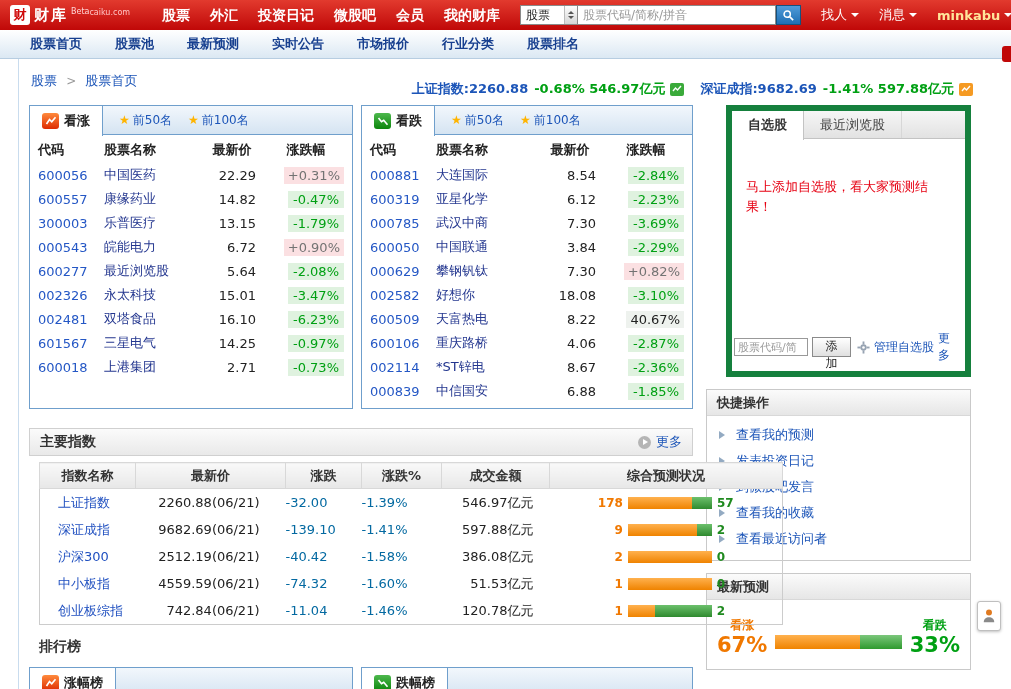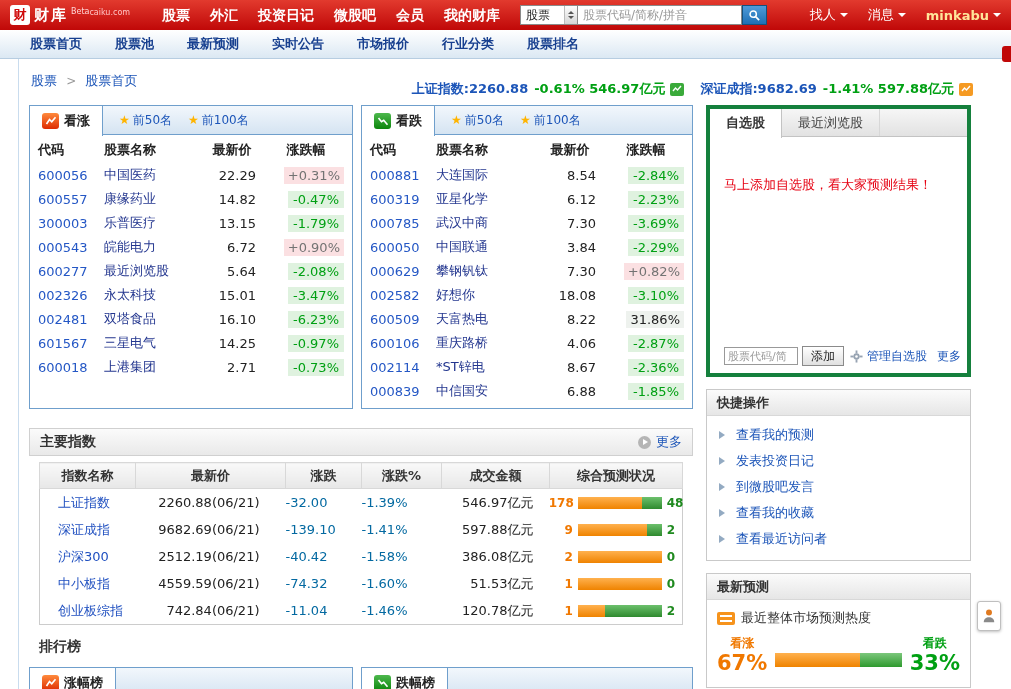--- a/index.html
+++ b/index.html
@@ -18,21 +18,21 @@
   .logo-beta{color:#ffd6d6;font-size:8px;margin-left:3px;}
   .logo-domain{color:#ffc2c2;font-size:8px;margin-top:1px;}
   #main-nav{display:flex;flex:0 0 auto;}
   .nav-item{color:#fff;font-weight:bold;font-size:14px;padding:0 10px;line-height:30px;white-space:nowrap;}
   .search-area{display:flex;align-items:center;margin-left:10px;flex:0 0 auto;}
   .search-select{width:58px;height:20px;background:#fff;border:1px solid #8a8a8a;display:flex;align-items:center;justify-content:space-between;font-size:12px;padding-left:5px;color:#222;cursor:pointer;}
   .stepper{display:flex;flex-direction:column;width:13px;height:18px;border-left:1px solid #bbb;align-items:center;justify-content:center;background:linear-gradient(#fdfdfd,#d6d6d6);}
   .stepper i{display:block;width:0;height:0;border:3px solid transparent;}
   .stepper .up{border-bottom-color:#555;margin-bottom:1px;}
   .stepper .down{border-top-color:#555;margin-top:1px;}
-  .search-input{width:164px;height:20px;border:1px solid #8a8a8a;border-left:none;font-size:12px;padding:0 5px;color:#333;background:#fff;outline:none;font-family:inherit;}
+  .search-input{width:198px;height:20px;border:1px solid #8a8a8a;border-left:none;font-size:12px;padding:0 5px;color:#333;background:#fff;outline:none;font-family:inherit;}
   .search-input::placeholder{color:#999;}
   .search-btn{width:25px;height:20px;background:linear-gradient(#4f9bd8,#1f6fb4);border:1px solid #14517e;display:flex;align-items:center;justify-content:center;cursor:pointer;}
   #user-menu{margin-left:auto;display:flex;align-items:center;flex:0 0 auto;}
   .menu-item{color:#fff;font-size:13px;margin-left:20px;display:flex;align-items:center;white-space:nowrap;}
   .menu-item.brand{color:#ffe59a;font-weight:bold;}
   .caret{width:0;height:0;border:4px solid transparent;border-top-color:#fff;margin-left:4px;margin-top:4px;}
 
   
   #subnav{position:absolute;top:30px;left:0;width:100%;height:29px;background:linear-gradient(#ffffff,#dbe8f3);border-bottom:1px solid #b7cde1;display:flex;align-items:center;padding-left:30px;z-index:8;}
   #subnav-list{display:flex;}
@@ -73,27 +73,27 @@
   .stock-table td:nth-child(4){text-align:right;}
   .code{color:#2457c5;}
   .sname{color:#23368f;}
   .chg{display:inline-block;min-width:56px;text-align:center;padding:1px 4px;}
   .chg.up{color:#737373;background:#fbe0e2;text-align:center;}
   .chg.down{color:#00a013;background:#dff2df;}
   .chg.flat{color:#222;background:#eef2ee;}
 
   
   #sidebar{position:absolute;top:46px;left:687px;width:265px;}
-  #watchlist{border:4px solid #15803d;height:272px;background:#fff;position:relative;}
+  #watchlist{border:6px solid #15803d;height:272px;background:#fff;position:relative;margin-left:20px;}
   .wl-tabs{height:28px;display:flex;border-bottom:1px solid #c3c3c3;background:linear-gradient(#f6f6f6,#e2e2e2);}
   .wl-tab{padding:0 16px;line-height:28px;font-size:13px;color:#333;white-space:nowrap;}
   .wl-tab.active{background:#fff;font-weight:bold;border-right:1px solid #c3c3c3;margin-bottom:-1px;height:29px;}
   .wl-tab.inactive{border-right:1px solid #d7d7d7;color:#444;}
   .wl-msg{color:#e60012;font-size:13px;margin:38px 14px 0;line-height:1.5;}
-  .wl-controls{position:absolute;bottom:7px;left:14px;right:6px;display:flex;align-items:center;gap:4px;}
+  .wl-controls{position:absolute;bottom:7px;left:2px;right:6px;display:flex;align-items:center;gap:4px;}
   .wl-input{width:74px;height:18px;border:1px solid #999;font-size:11px;padding:0 3px;color:#333;background:#fff;outline:none;font-family:inherit;}
   .wl-input::placeholder{color:#999;}
   .wl-add{height:20px;padding:0 8px;border:1px solid #8a8a8a;background:linear-gradient(#ffffff,#e0e0e0);font-size:12px;color:#222;cursor:pointer;font-family:inherit;}
   .gear-icon{display:inline-flex;margin-left:2px;}
   .wl-link{color:#1c55b8;font-size:12px;white-space:nowrap;}
   .wl-more{margin-left:auto;color:#1c55b8;font-size:12px;}
 
   .side-panel{border:1px solid #c9c9c9;background:#fff;margin-top:12px;}
   .side-title{height:26px;line-height:26px;background:linear-gradient(#fbfbfb,#e6e6e6);border-bottom:1px solid #d8d8d8;font-weight:bold;font-size:13px;color:#333;padding-left:10px;}
   #quick-ops-list{list-style:none;padding:6px 0 8px;}
@@ -118,21 +118,21 @@
   #heat-bull{background:linear-gradient(#ffb14e,#ef8300);height:100%;}
   #heat-bear{background:linear-gradient(#7cc77c,#2f9a2f);height:100%;flex:1;}
 
   
   #indices{position:absolute;top:369px;left:10px;width:664px;}
   .sec-title{height:28px;background:linear-gradient(#fbfbfb,#e9e9e9);border:1px solid #d0d0d0;display:flex;align-items:center;padding:0 10px;font-weight:bold;font-size:14px;color:#333;}
   .sec-more{margin-left:auto;display:flex;align-items:center;font-weight:normal;}
   .more-icon{width:13px;height:13px;border-radius:50%;background:#b5b5b5;position:relative;margin-right:5px;}
   .more-icon:after{content:"";position:absolute;left:5px;top:3px;border:3.5px solid transparent;border-left:5px solid #fff;}
   .sec-more a{color:#1c55b8;font-size:13px;}
-  #idx-table{width:644px;margin:6px 10px 4px;border-collapse:collapse;border:1px solid #ccc;font-size:13px;table-layout:fixed;}
+  #idx-table{width:744px;margin:6px 10px 4px;border-collapse:collapse;border:1px solid #ccc;font-size:13px;table-layout:fixed;}
   #idx-table th{height:26px;background:linear-gradient(#f9f9f9,#e7e7e7);border:1px solid #d8d8d8;font-size:13px;color:#333;font-weight:bold;}
   #idx-table td{height:27px;white-space:nowrap;}
   .idx-name{padding-left:18px;}
   .idx-name a{color:#2050c0;}
   .idx-price{text-align:right;padding-right:26px;color:#222;}
   .idx-chg,.idx-pct{text-align:left;padding-right:18px;color:#0369a1;}
   .idx-amt{text-align:right;padding-right:16px;color:#222;}
   .idx-pred{display:flex;align-items:center;justify-content:center;gap:5px;height:27px;}
   .pred-bull{color:#f07800;font-weight:bold;min-width:24px;text-align:right;font-size:12px;}
   .pred-bear{color:#1f8a1f;font-weight:bold;min-width:16px;font-size:12px;}
@@ -212,21 +212,21 @@
 
   <div id="crumb-row">
     <span class="crumb">
       <a>股票</a>
       <span class="sep">&gt;</span>
       <a>股票首页</a>
     </span>
     <div id="ticker">
         <span class="tick">
           <a class="tick-label">上证指数:2260.88</a>
-          <span class="tick-change">-0.61% 546.97亿元</span>
+          <span class="tick-change">-0.68% 546.97亿元</span>
           <span class="mini-chart-icon" style="background:#3aaa3a">
             <svg viewBox="0 0 10 10" width="10" height="10">
               <polyline points="1,7 3.5,4 5.5,6 9,2" fill="none" stroke="#fff" stroke-width="1.4"></polyline>
             </svg>
           </span>
         </span>
         <span class="tick">
           <a class="tick-label">深证成指:9682.69</a>
           <span class="tick-change">-1.41% 597.88亿元</span>
           <span class="mini-chart-icon" style="background:#f59a23">
@@ -394,21 +394,21 @@
             <tr class="stock-row">
               <td><a class="code">002582</a></td>
               <td><a class="sname">好想你</a></td>
               <td>18.08</td>
               <td><span class="chg down">-3.10%</span></td>
             </tr>
             <tr class="stock-row">
               <td><a class="code">600509</a></td>
               <td><a class="sname">天富热电</a></td>
               <td>8.22</td>
-              <td><span class="chg flat">31.86%</span></td>
+              <td><span class="chg flat">40.67%</span></td>
             </tr>
             <tr class="stock-row">
               <td><a class="code">600106</a></td>
               <td><a class="sname">重庆路桥</a></td>
               <td>4.06</td>
               <td><span class="chg down">-2.87%</span></td>
             </tr>
             <tr class="stock-row">
               <td><a class="code">002114</a></td>
               <td><a class="sname">*ST锌电</a></td>
@@ -475,24 +475,20 @@
           <li class="qo-item">
             <span class="tri-icon"></span>
             <a>查看最近访问者</a>
           </li>
         </ul>
     </div>
 
     <div class="side-panel" id="latest">
       <div class="side-title">最新预测</div>
       <div id="latest-body">
-        <div class="heat-row">
-          <span class="heat-icon"></span>
-          <span class="heat-title">最近整体市场预测热度</span>
-        </div>
         <div class="heat-gauge">
           <div class="gauge-side bull">
             <div class="lbl">看涨</div>
             <div class="pct">67%</div>
           </div>
           <div class="gauge-bar">
             <span id="heat-bull" style="width: 67%;"></span>
             <span id="heat-bear"></span>
           </div>
           <div class="gauge-side bear">
@@ -537,21 +533,21 @@
             <td class="idx-price">2260.88(06/21)</td>
             <td class="idx-chg">-32.00</td>
             <td class="idx-pct">-1.39%</td>
             <td class="idx-amt">546.97亿元</td>
             <td class="idx-pred">
               <span class="pred-bull">178</span>
               <span class="pred-bar">
                 <span class="pred-orange" style="width:76%"></span>
                 <span class="pred-green" style="width:24%"></span>
               </span>
-              <span class="pred-bear">48</span>
+              <span class="pred-bear">57</span>
             </td>
           </tr>
           <tr class="idx-row">
             <td class="idx-name"><a>深证成指</a></td>
             <td class="idx-price">9682.69(06/21)</td>
             <td class="idx-chg">-139.10</td>
             <td class="idx-pct">-1.41%</td>
             <td class="idx-amt">597.88亿元</td>
             <td class="idx-pred">
               <span class="pred-bull">9</span>

